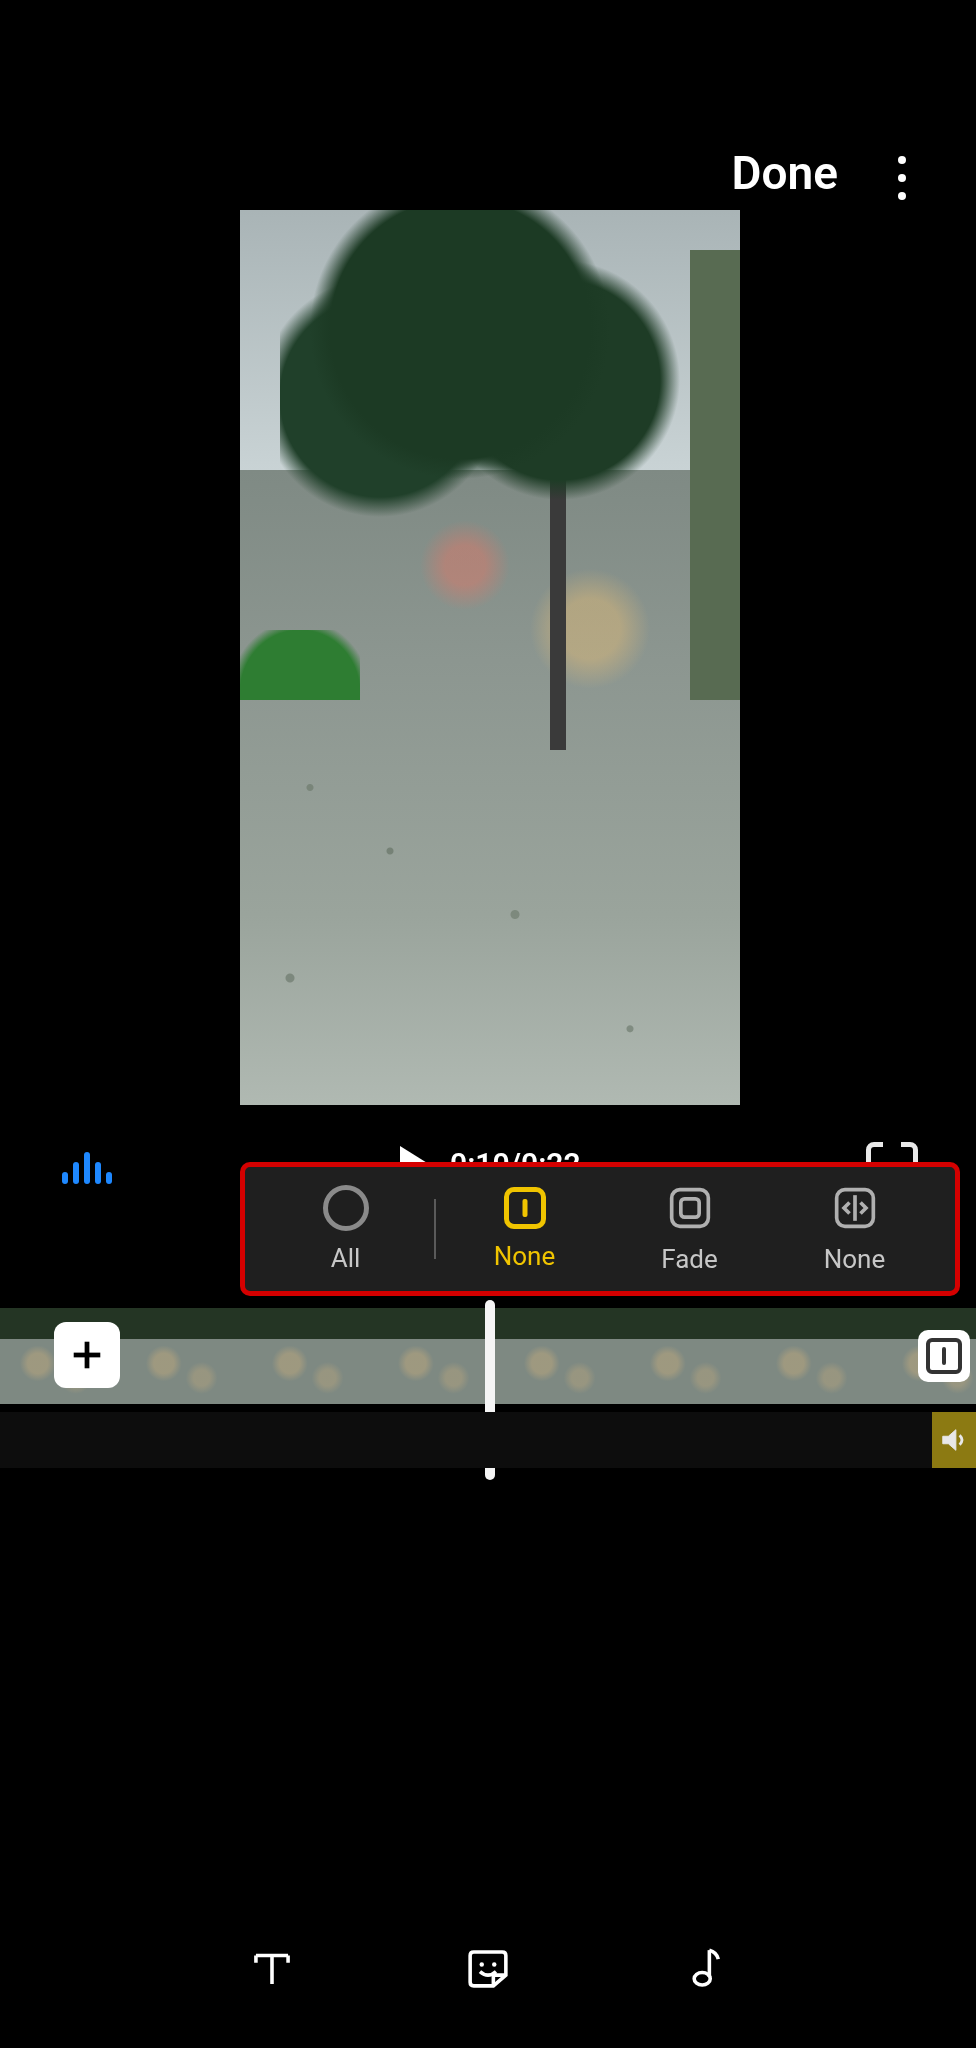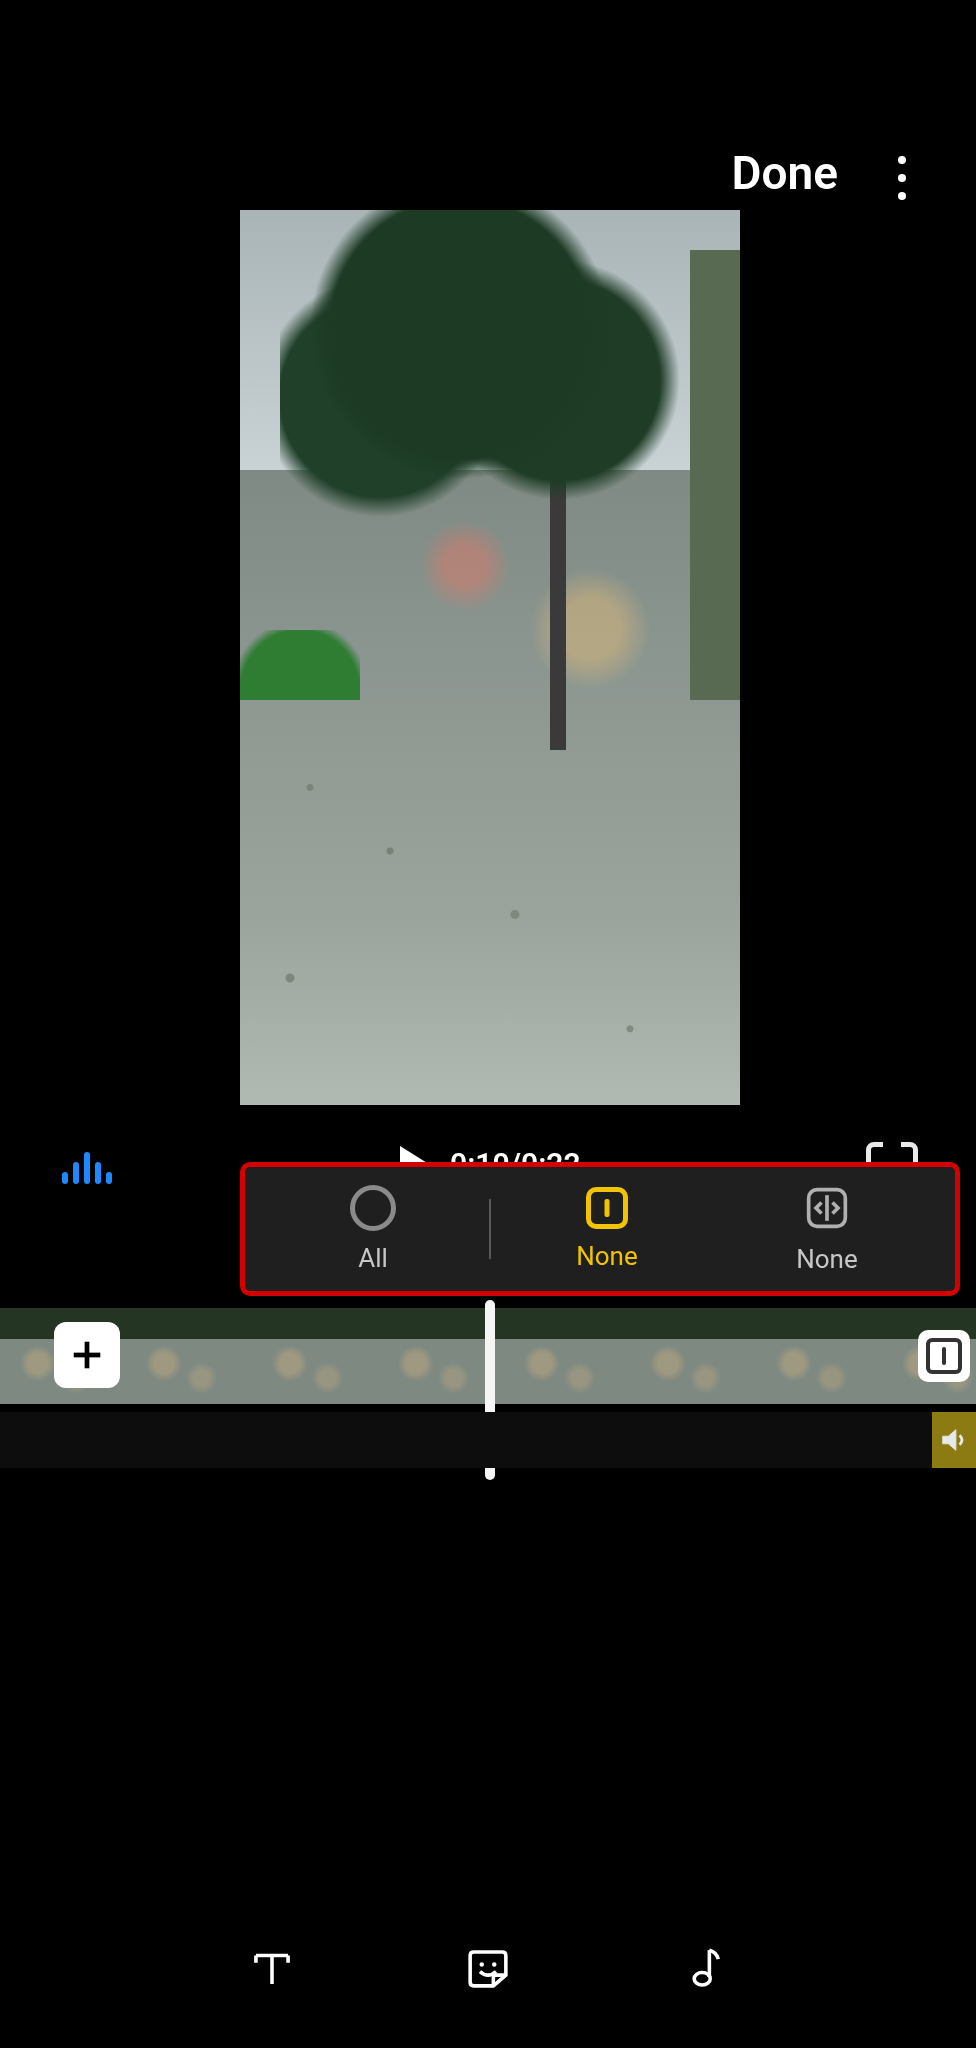--- a/index.html
+++ b/index.html
@@ -186,20 +186,29 @@
     </div>
     <div class="t-sep"></div>
     <div class="t-item sel">
       <div class="ic rect"></div>
       <div class="lbl">None</div>
     </div>
     <div class="t-item">
       <div class="ic">
         <svg viewBox="0 0 48 48" width="44" height="44">
           <rect x="4" y="4" width="40" height="40" rx="9"></rect>
+          <rect x="14" y="14" width="20" height="20" rx="4"></rect>
+        </svg>
+      </div>
+      <div class="lbl">Fade</div>
+    </div>
+    <div class="t-item">
+      <div class="ic">
+        <svg viewBox="0 0 48 48" width="44" height="44">
+          <rect x="4" y="4" width="40" height="40" rx="9"></rect>
           <line x1="24" y1="10" x2="24" y2="38"></line>
           <path d="M18 18 L12 24 L18 30"></path>
           <path d="M30 18 L36 24 L30 30"></path>
         </svg>
       </div>
       <div class="lbl">None</div>
     </div>
   </div>
 
   <div class="timeline">

